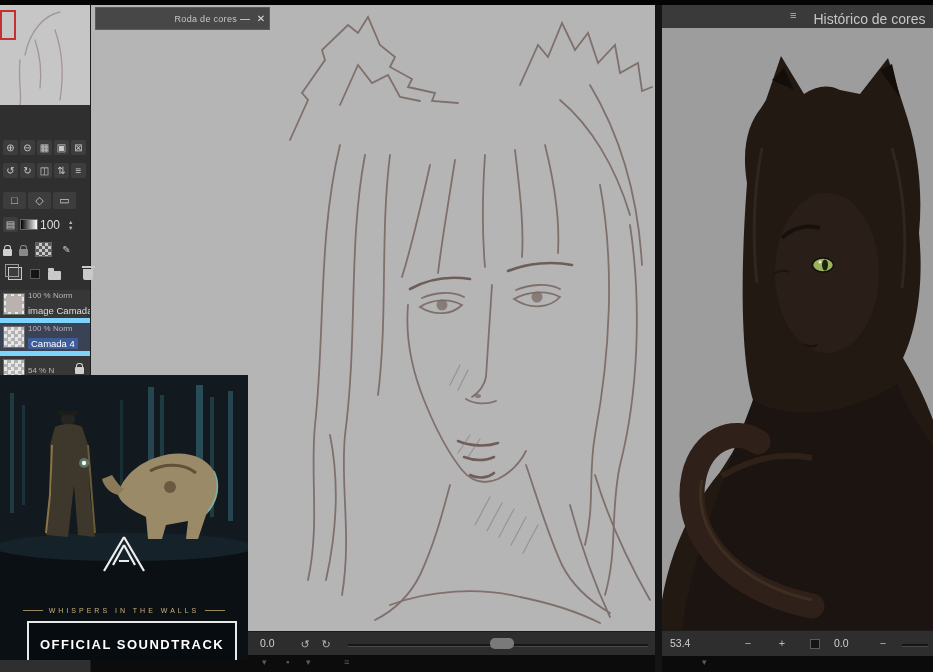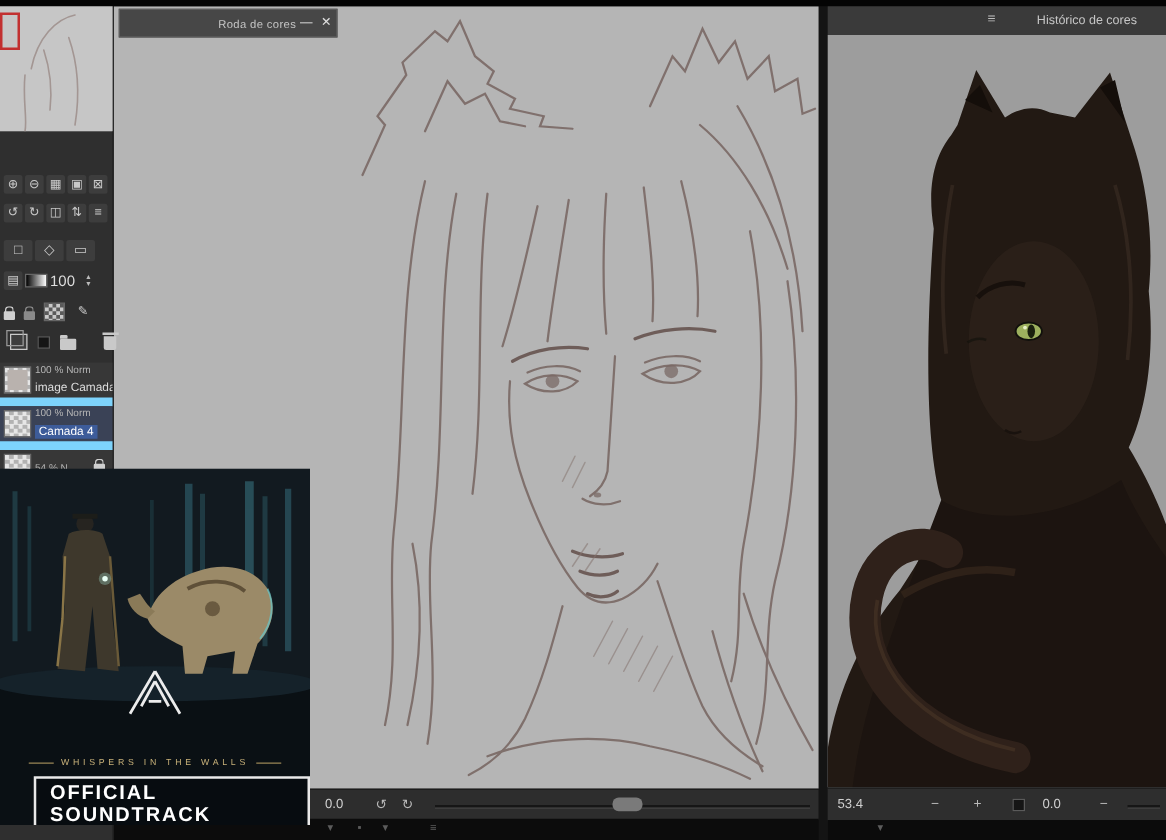--- a/index.html
+++ b/index.html
@@ -40,21 +40,21 @@
   .newlayer{position:relative;width:12px;height:11px;border:1.5px solid #c9c9c9;background:#3d3d3d;}
   .newlayer::before{content:"";position:absolute;left:-4px;top:-4px;width:12px;height:11px;border:1.5px solid #9a9a9a;}
   .folder{position:relative;width:13px;height:9px;background:#c9c9c9;border-radius:1px;margin-top:3px;}
   .folder::before{content:"";position:absolute;top:-3px;left:0;width:6px;height:3px;background:#c9c9c9;border-radius:1px 1px 0 0;}
   .trash{position:relative;width:10px;height:11px;background:#c9c9c9;border-radius:0 0 2px 2px;margin-top:2px;}
   .trash::before{content:"";position:absolute;top:-3px;left:-1.5px;width:13px;height:2px;background:#c9c9c9;}
   .sqbtn{width:8px;height:8px;background:#151515;border:1px solid #5a5a5a;}
 
   
   #layer-list{position:absolute;left:0;top:290px;width:90px;}
-  .lrow{display:flex;align-items:center;height:28px;background:#373737;border-bottom:7px solid #7dd3fc;}
+  .lrow{display:flex;align-items:center;height:28px;background:#373737;border-bottom:5px solid #7dd3fc;}
   .lthumb{width:20px;height:20px;margin:0 3px;background:repeating-conic-gradient(#b2b2b2 0% 25%, #e6e6e6 0% 50%);background-size:7px 7px;border:1px solid #6a6a6a;flex:none;position:relative;}
   .lthumb .img{position:absolute;inset:2px;background:#b9b2ae;}
   .linfo{flex:1;overflow:hidden;}
   .lmeta{font-size:8px;color:#b5b5b5;white-space:nowrap;}
   .lname{font-size:9.5px;color:#dddddd;white-space:nowrap;display:inline-block;}
   .lrow.selected{background:#3a4256;}
   .lrow.selected .lname{background:#3d5c9a;color:#fff;padding:0 3px;}
 
   
   #status-center{left:90px;top:631px;width:565px;height:24px;background:#2d2d2d;z-index:3;border-top:1px solid #1b1b1b;}
@@ -62,35 +62,35 @@
   .sbtn{position:absolute;top:4px;width:16px;height:16px;line-height:16px;text-align:center;font-size:11px;color:#b9b9b9;}
   #slider-track-c{position:absolute;left:258px;top:12px;width:300px;height:2px;background:#161616;border-bottom:1px solid #4a4a4a;}
   #slider-handle-c{position:absolute;left:400px;top:6px;width:24px;height:11px;border-radius:5px;background:#7a7a7a;}
   #strip-center{left:90px;top:655px;width:565px;height:17px;background:#0c0c0c;z-index:3;}
   #strip-center span{position:absolute;top:2px;font-size:9px;color:#5c5c5c;}
 
   
   #right-window{left:662px;top:0;width:271px;height:672px;background:#2e2e2e;z-index:2;}
   #rw-titlebar{position:absolute;left:0;top:4px;width:271px;height:24px;background:#3a3a3a;border-bottom:1px solid #242424;}
   #rw-menu{position:absolute;left:128px;top:5px;font-size:11px;color:#bdbdbd;}
-  #rw-title{position:absolute;left:150px;right:6px;top:7px;text-align:center;font-size:10px;color:#c6c6c6;}
+  #rw-title{position:absolute;left:150px;right:6px;top:7px;text-align:center;font-size:14px;color:#c6c6c6;}
   #canvas-right{position:absolute;left:0;top:28px;width:271px;height:602px;background:#9d9d9d;overflow:hidden;}
   #status-right{position:absolute;left:0;top:630px;width:271px;height:26px;background:#2e2e2e;border-top:1px solid #1b1b1b;}
   #status-right .val{position:absolute;top:6px;font-size:10.5px;color:#cfcfcf;}
   #strip-right{position:absolute;left:0;top:656px;width:271px;height:16px;background:#0b0b0b;}
   #strip-right span{position:absolute;top:1px;font-size:9px;color:#5c5c5c;}
   #slider-track-r{position:absolute;left:240px;top:13px;width:26px;height:2px;background:#161616;border-bottom:1px solid #4a4a4a;}
 
   
   #album{left:0;top:375px;width:248px;height:285px;z-index:50;overflow:hidden;background:#121a20;}
   #album-title{position:absolute;left:0;top:194px;width:248px;text-align:center;font-size:26px;font-weight:bold;letter-spacing:4px;color:#f2f2f2;}
   #album-sub{position:absolute;left:0;top:232px;width:248px;display:flex;align-items:center;justify-content:center;gap:6px;}
   #album-sub .line{width:20px;height:1px;background:#9a8656;}
   #album-sub .txt{font-size:7px;letter-spacing:3px;color:#c9b27a;white-space:nowrap;}
-  #album-badge{position:absolute;left:27px;top:246px;border:2px solid #e9e9e9;padding:3px 11px;font-size:16px;font-weight:bold;letter-spacing:1.5px;color:#fff;background:rgba(6,10,13,.55);}
+  #album-badge{position:absolute;left:27px;top:246px;border:2px solid #e9e9e9;padding:14px 11px;font-size:13px;font-weight:bold;letter-spacing:1.5px;color:#fff;background:rgba(6,10,13,.55);}
 </style>
 </head>
 <body>
 
 <div id="app">
 
   <div class="abs" id="top-strip"></div>
 
   <div class="abs" id="canvas-main">
     <svg width="565" height="626" viewBox="0 0 565 626">

